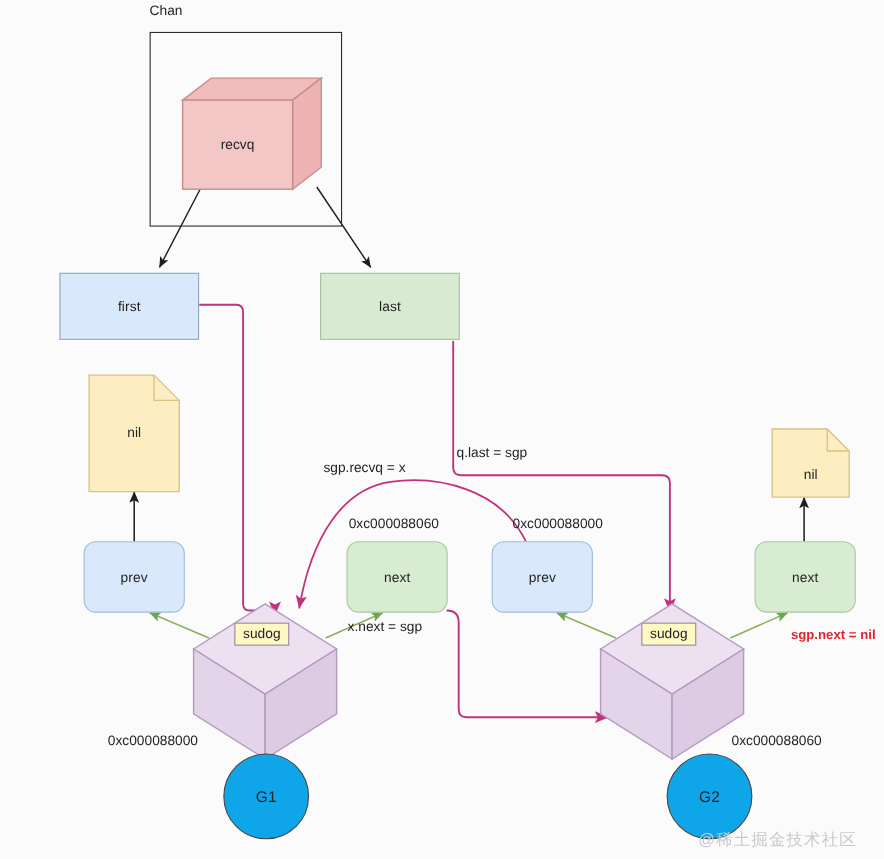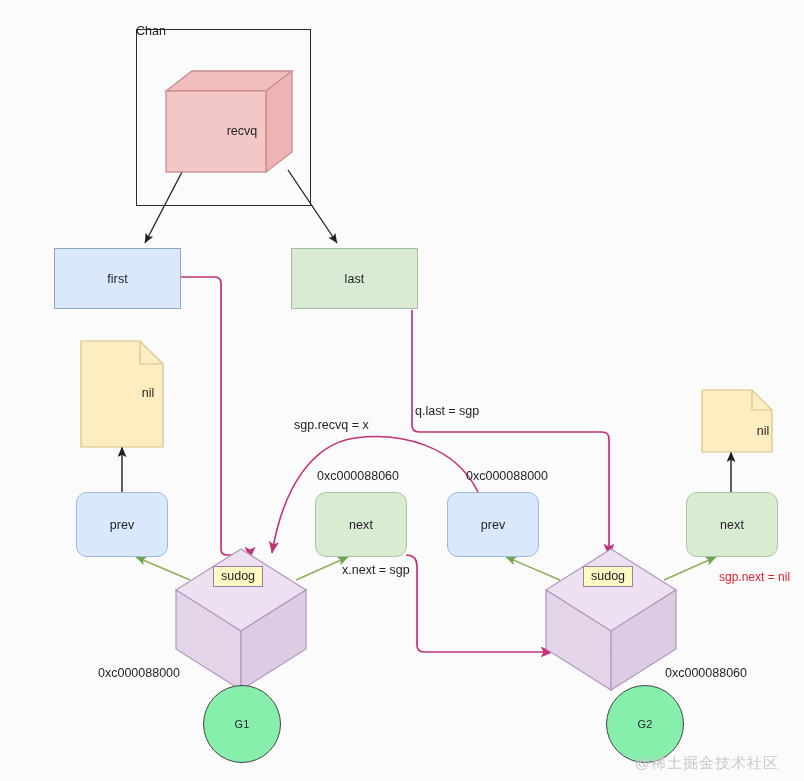--- a/index.html
+++ b/index.html
@@ -52,22 +52,22 @@
     border-radius: 11px;
   }
   .rrect.green {
     border-color: #a7c6a0;
     background: #d8ecd2;
   }
   
   .circle {
     border: 1.4px solid #444;
     border-radius: 50%;
-    background: #86efac;
-    font-size: 11px;
+    background: #0ea5e9;
+    font-size: 14px;
   }
   
   .frame {
     position: absolute;
     border: 1.4px solid #2b2b2b;
     background: transparent;
   }
   .frame-label {
     position: absolute;
     font-size: 12.5px;
@@ -75,29 +75,28 @@
   }
   
   .lbl {
     position: absolute;
     font-size: 12.5px;
     color: #1f1f24;
     white-space: nowrap;
   }
   .lbl.red {
     color: #e0232e;
-    font-weight: normal;
+    font-weight: bold;
     font-size: 12px;
   }
   .cube-text {
     position: absolute;
     font-size: 12.5px;
     color: #1f1f24;
     white-space: nowrap;
-    padding-left: 26px;
   }
   .sudog-badge {
     position: absolute;
     border: 1.2px solid #9a7fa8;
     background: #fef9c3;
     padding: 2px 7px 3px 7px;
     font-size: 12.5px;
     color: #262227;
     white-space: nowrap;
   }
@@ -176,21 +175,21 @@
       <path d="M 140,341 L 140,364 L 163,364" fill="none" stroke="#d8c183" stroke-width="1.2"></path>
     </g>
 
     <g>
       <path d="M 702,390 L 752,390 L 772,410 L 772,452 L 702,452 Z" fill="#fdeec2" stroke="#d8c183" stroke-width="1.2"></path>
       <path d="M 752,390 L 752,410 L 772,410" fill="none" stroke="#d8c183" stroke-width="1.2"></path>
     </g>
   </svg>
 
   <div class="frame" style="left:136px; top:29px; width:173px; height:175px;"></div>
-  <div class="frame-label" style="left:136px; top:24px;text-align:center;">Chan</div>
+  <div class="frame-label" style="left:136px; top:3px;text-align:center;">Chan</div>
 
   <div class="cube-text" style="left:166px; top:124px; width:100px; text-align:center;">recvq</div>
 
   <div class="node rect" style="left:54px; top:248px; width:127px; height:61px;">
     <span>first</span>
   </div>
 
   <div class="node rect green" style="left:291px; top:248px; width:127px; height:61px;">
     <span>last</span>
   </div>
@@ -232,19 +231,19 @@
   </div>
 
   <div class="node circle" style="left:606px; top:685px; width:78px; height:78px;">
     <span>G2</span>
   </div>
 
   <div class="lbl" style="left:415px; top:404px;">q.last = sgp</div>
 
   <div class="lbl" style="left:294px; top:418px;">sgp.recvq = x</div>
 
-  <div class="lbl" style="left:342px; top:563px;">x.next = sgp</div>
+  <div class="lbl" style="left:316px; top:563px;">x.next = sgp</div>
 
   <div class="lbl red" style="left:719px; top:570px;">sgp.next = nil</div>
 
   <div class="watermark">@稀土掘金技术社区</div>
 
 </div>
 
 </body></html>

